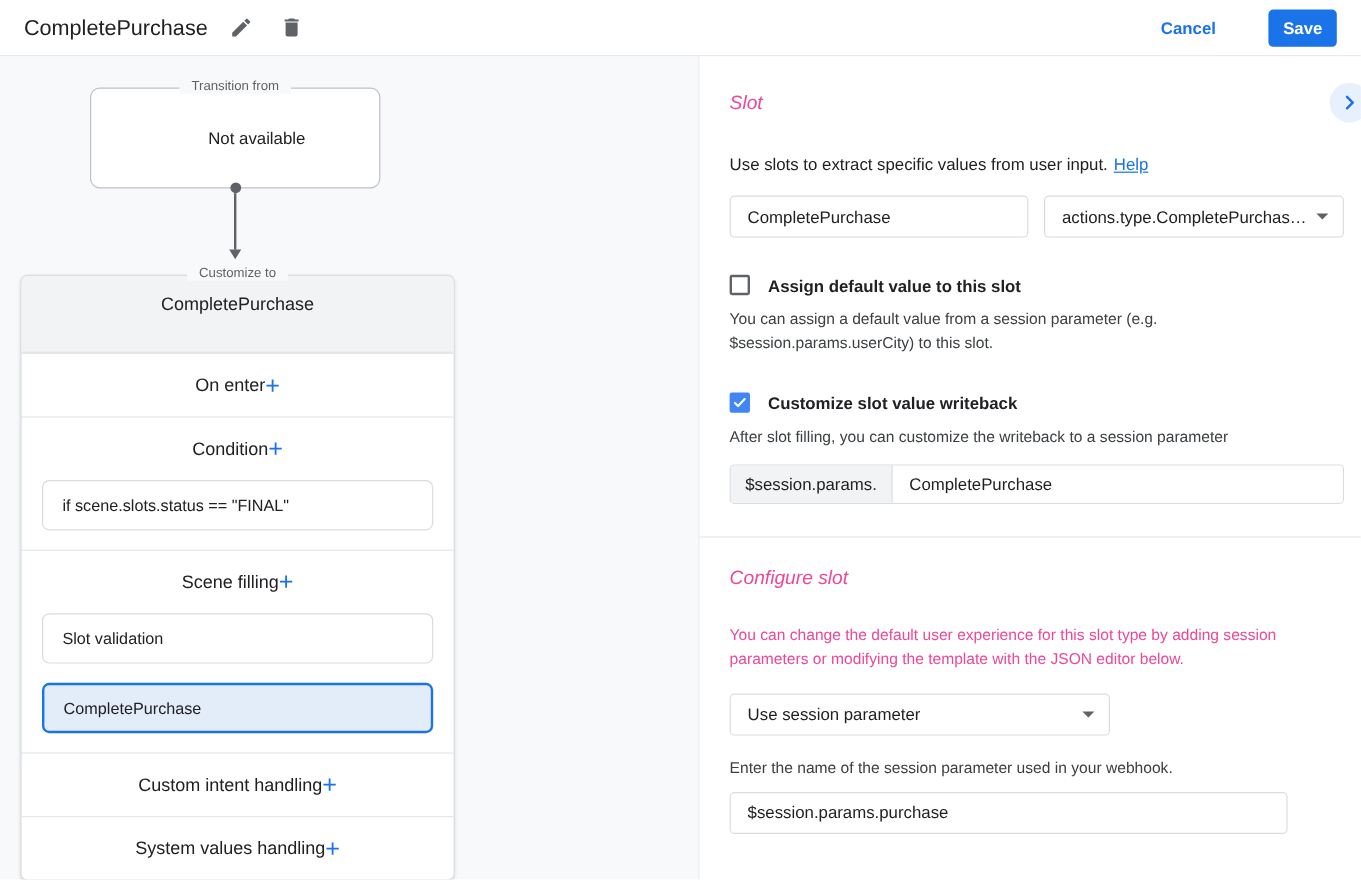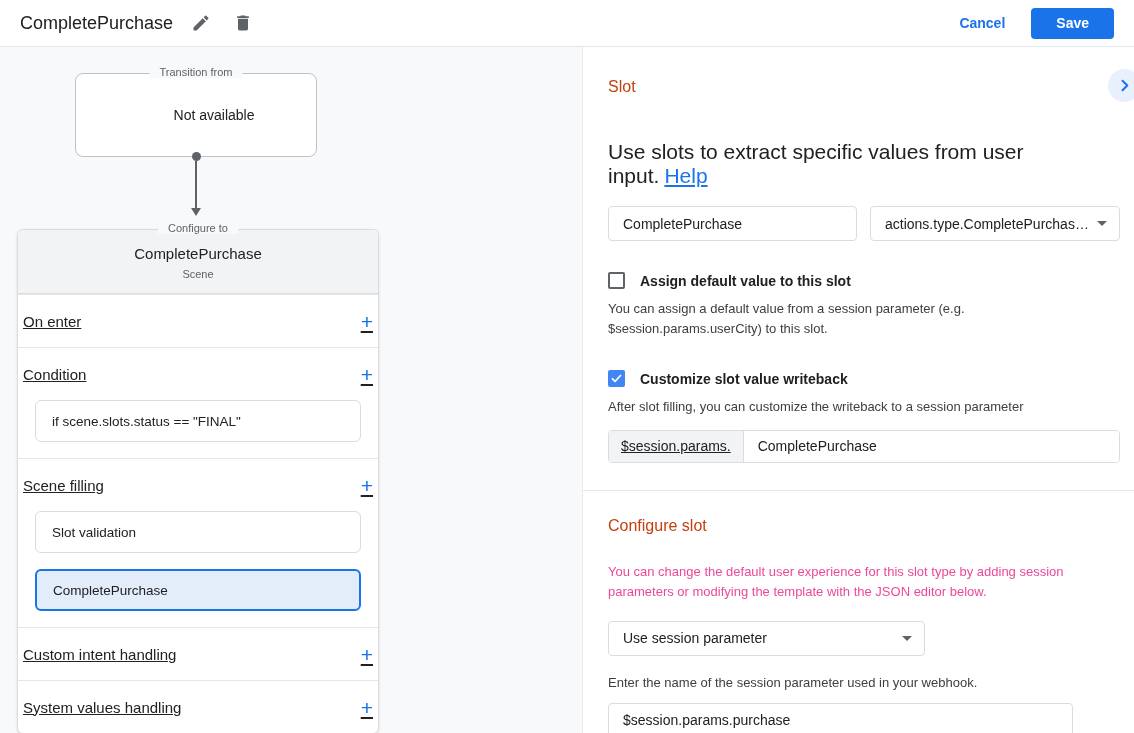--- a/index.html
+++ b/index.html
@@ -5,25 +5,25 @@
   * { box-sizing: border-box; margin: 0; padding: 0; }
   html,body { width:1134px; height:733px; overflow:hidden; background:#fff;
     font-family:"Liberation Sans", sans-serif; color:#202124; }
 
   
   .topbar { height:47px; background:#fff; border-bottom:1px solid #e4e6e8;
     display:flex; align-items:center; padding:0 20px; }
   .topbar-title { font-size:18px; color:#202124; }
   .icon-btn { background:none; border:none; cursor:pointer; display:flex;
     align-items:center; padding:4px; margin-left:14px; }
-  .topbar-actions { margin-left:auto; display:flex; align-items:center; gap:26px; }
+  .topbar-actions { margin-left:auto; display:flex; align-items:center; gap:44px; }
   .cancel-btn { background:none; border:none; color:#1a73e8; font-size:14px;
     font-weight:bold; cursor:pointer; font-family:inherit; }
   .save-btn { background:#1a73e8; color:#fff; border:none; border-radius:4px;
-    height:31px; padding:0 25px; font-size:14px; font-weight:bold; cursor:pointer;
+    height:31px; padding:0 12px; font-size:14px; font-weight:bold; cursor:pointer;
     font-family:inherit; }
 
   
   .main { display:flex; height:686px; }
   .left-panel { width:583px; background:#f8f9fa; position:relative;
     border-right:1px solid #e8eaed; flex:none; }
   .right-panel { flex:1; background:#fff; position:relative; }
 
   
   .from-box { position:absolute; left:75px; top:26px; width:242px; height:84px;
@@ -48,38 +48,38 @@
     box-shadow:0 1px 3px rgba(60,64,67,.15); }
   .scene-header { position:relative; background:#f1f3f4;
     border-bottom:1px solid #dadce0; border-radius:6px 6px 0 0; height:64px;
     text-align:center; padding-top:15px; }
   .scene-header .legend { background:#f8f9fa; }
   .scene-title { font-size:15px; color:#202124; }
   .scene-subtitle { font-size:11px; color:#5f6368; margin-top:6px; }
   .section { border-top:1px solid #e4e6e8; }
   .section:first-of-type { border-top:none; }
   .section-label-row { display:flex; align-items:center;
-    justify-content:space-between; height:52px; padding:0 5px; cursor:pointer;text-decoration:underline; }
+    justify-content:center; height:52px; padding:0 17px; cursor:pointer; }
   .section-label { font-size:15px; color:#202124; }
   .plus { color:#1a73e8; font-size:21px; font-weight:normal; line-height:1;
     background:none; border:none; cursor:pointer; font-family:inherit; }
   .item-box { margin:0 17px 16px; min-height:42px; border:1px solid #dadce0;
     border-radius:6px; background:#fff; display:flex; align-items:center;
     padding:0 16px; font-size:13.5px; color:#202124; cursor:pointer; }
   .item-box + .item-box { margin-top:13px; }
   .item-box.selected { border:2px solid #1a73e8; background:#e3edfa; }
 
   
   .right-content { padding:0 14px 0 25px; }
-  .panel-heading { font-size:16px; color:#c2410c; }
+  .panel-heading { font-size:16px; color:#ec4899;font-style:italic; }
   .slot-heading { padding-top:31px; }
   .collapse-btn { position:absolute; top:22px; right:-7px; width:33px; height:33px;
     border-radius:50%; background:#e8f0fe; border:none; cursor:pointer;
     display:flex; align-items:center; justify-content:center; }
-  .intro-line { margin-top:44px; font-size:21px; color:#202124; }
+  .intro-line { margin-top:33px; font-size:14px; color:#202124; }
   .help-link { color:#1a73e8; text-decoration:underline; margin-left:5px;
     cursor:pointer; }
   .fields-row { margin-top:18px; display:flex; gap:13px; }
   .text-input { height:35px; border:1px solid #dadce0; border-radius:4px;
     padding:0 14px; font-size:14px; color:#202124; font-family:inherit;
     background:#fff; outline:none; }
   .slot-name-input { width:249px; }
   .dropdown { height:35px; border:1px solid #dadce0; border-radius:4px;
     background:#fff; display:flex; align-items:center;
     justify-content:space-between; padding:0 12px 0 14px; font-size:14px;
@@ -96,21 +96,21 @@
     border-radius:2px; background:#fff; flex:none; }
   .checkbox.checked { background:#4285f4; border-color:#4285f4;
     display:flex; align-items:center; justify-content:center; }
   .checkbox-label { font-size:14px; font-weight:bold; color:#202124; }
   .desc-text { margin-top:10px; font-size:13px; color:#3c4043; line-height:1.5;
     max-width:512px; }
   .prefix-field { margin-top:13px; width:512px; height:33px; display:flex;
     border:1px solid #dadce0; border-radius:4px; overflow:hidden; background:#fff; }
   .prefix-chip { background:#f1f3f4; border-right:1px solid #dadce0;
     padding:0 12px; display:flex; align-items:center; font-size:14px;
-    color:#202124; flex:none;text-decoration:underline; }
+    color:#202124; flex:none; }
   .prefix-field input { flex:1; border:none; padding:0 14px; font-size:14px;
     color:#202124; font-family:inherit; outline:none; }
   .panel-divider { margin-top:27px; height:1px; background:#e4e6e8;
     margin-left:-25px; margin-right:-14px; border:none; }
   .configure-heading { margin-top:26px; }
   .configure-desc { margin-top:27px; font-size:13px; color:#ec4899;
     line-height:1.55; max-width:520px; }
   .method-dropdown { margin-top:19px; width:317px; }
   .param-label { margin-top:19px; font-size:13px; color:#3c4043; }
   .param-input { margin-top:13px; width:465px; }
@@ -150,23 +150,22 @@
     </div>
 
     <div class="flow-arrow">
       <span class="arrow-dot"></span>
       <span class="arrow-line"></span>
       <span class="arrow-head"></span>
     </div>
 
     <div class="scene-card">
       <div class="scene-header">
-        <span class="legend">Configure to</span>
+        <span class="legend">Customize to</span>
         <div class="scene-title">CompletePurchase</div>
-        <div class="scene-subtitle">Scene</div>
       </div>
 
       <div class="section">
         <div class="section-label-row">
           <span class="section-label">On enter</span>
           <button class="plus">+</button>
         </div>
       </div>
 
       <div class="section">

